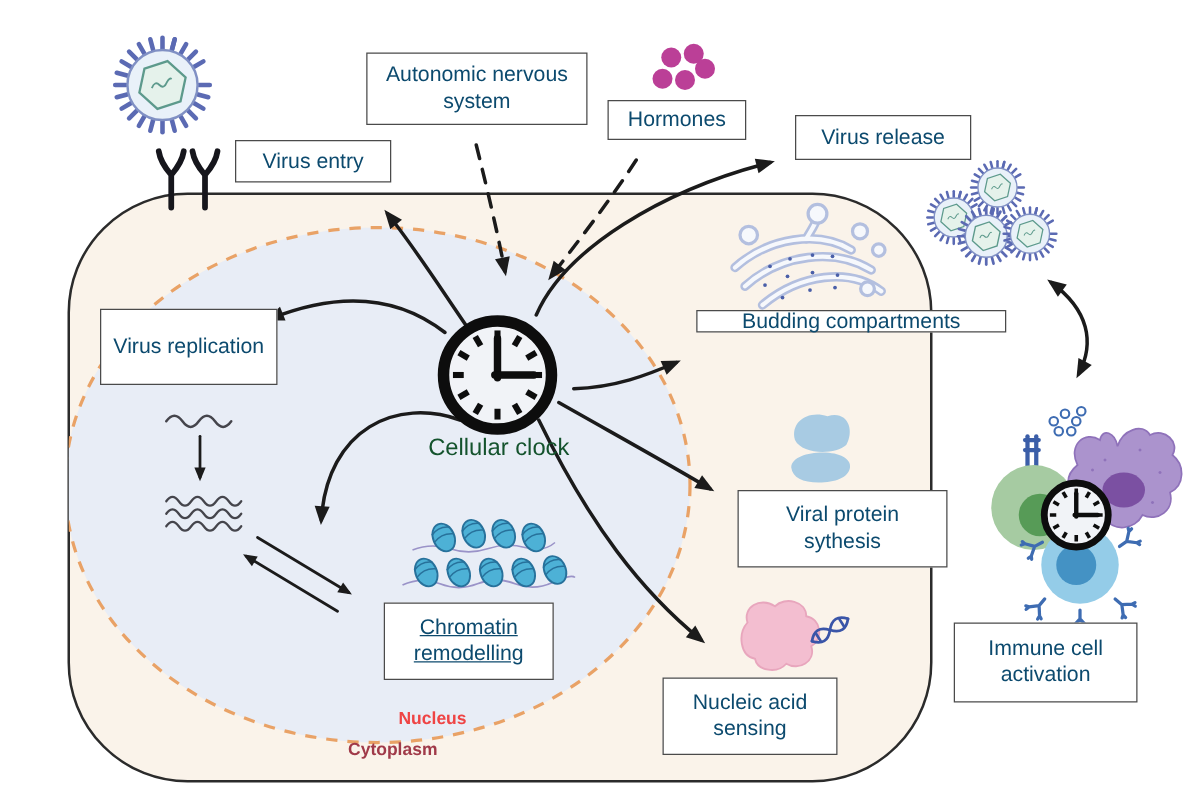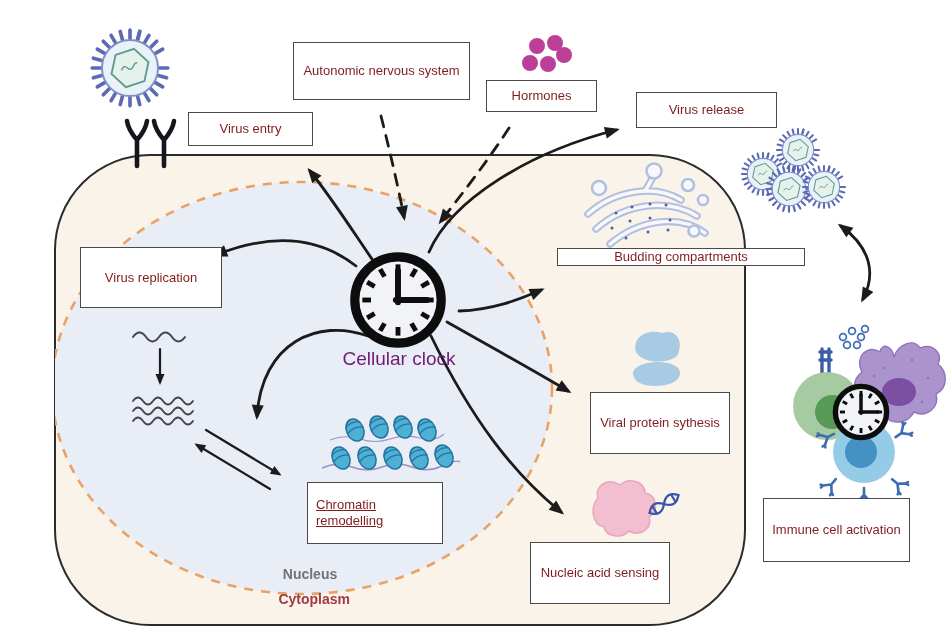--- a/index.html
+++ b/index.html
@@ -4,30 +4,30 @@
 <style>
   html,body{margin:0;padding:0;background:#ffffff;}
   #stage{
     position:relative;width:950px;height:638px;background:#ffffff;overflow:hidden;
     font-family:"Liberation Sans", sans-serif;
   }
   #art{position:absolute;left:0;top:0;}
   .label{
     position:absolute;box-sizing:border-box;
     background:#ffffff;border:1.6px solid #4a4a4a;
-    color:#7f1d1d;font-size:13px;line-height:1.22;
-    display:flex;align-items:center;justify-content:center;
+    color:#0c4a6e;font-size:17px;line-height:1.22;
+    display:flex;align-items:center;justify-content:center;text-align:center;
     padding:3px 8px;
   }
   .freetext{
-    position:absolute;box-sizing:border-box;color:#701a75;
+    position:absolute;box-sizing:border-box;color:#14532d;
     font-size:19px;text-align:center;
   }
   .small-tag{position:absolute;font-size:14px;font-weight:600;text-align:center;}
-  .tag-nucleus{color:#737373;}
+  .tag-nucleus{color:#ef4444;margin-left:36px;}
   .tag-cytoplasm{color:#a03a49;text-align:right;}
 </style>
 </head>
 <body>
 
 <div id="stage">
 
 <svg id="art" width="950" height="638" viewBox="0 0 950 638">
   <defs>
     <marker id="ah" markerUnits="userSpaceOnUse" markerWidth="20" markerHeight="18" refX="12" refY="7" orient="auto">
@@ -297,21 +297,21 @@
 <div class="label" style="left:486px;top:80px;width:111px;height:32px;">Hormones</div>
 
 <div class="label" style="left:636px;top:92px;width:141px;height:36px;">Virus release</div>
 
 <div class="label" style="left:188px;top:112px;width:125px;height:34px;">Virus entry</div>
 
 <div class="label" style="left:80px;top:247px;width:142px;height:61px;">Virus replication</div>
 
 <div class="label" style="left:557px;top:248px;width:248px;height:18px;">Budding compartments</div>
 
-<div class="label" style="left:590px;top:392px;width:140px;height:62px;">Viral protein sythesis</div>
+<div class="label" style="left:590px;top:392px;width:168px;height:62px;">Viral protein sythesis</div>
 
 <div class="label" style="left:530px;top:542px;width:140px;height:62px;">Nucleic acid sensing</div>
 
 
 <div class="label" style="left:307px;top:482px;width:136px;height:62px;text-decoration:underline;">Chromatin remodelling</div>
 
 <div class="label" style="left:763px;top:498px;width:147px;height:64px;">Immune cell activation</div>
 
 <div class="freetext" style="left:332px;top:348px;width:134px;">Cellular clock</div>
 

